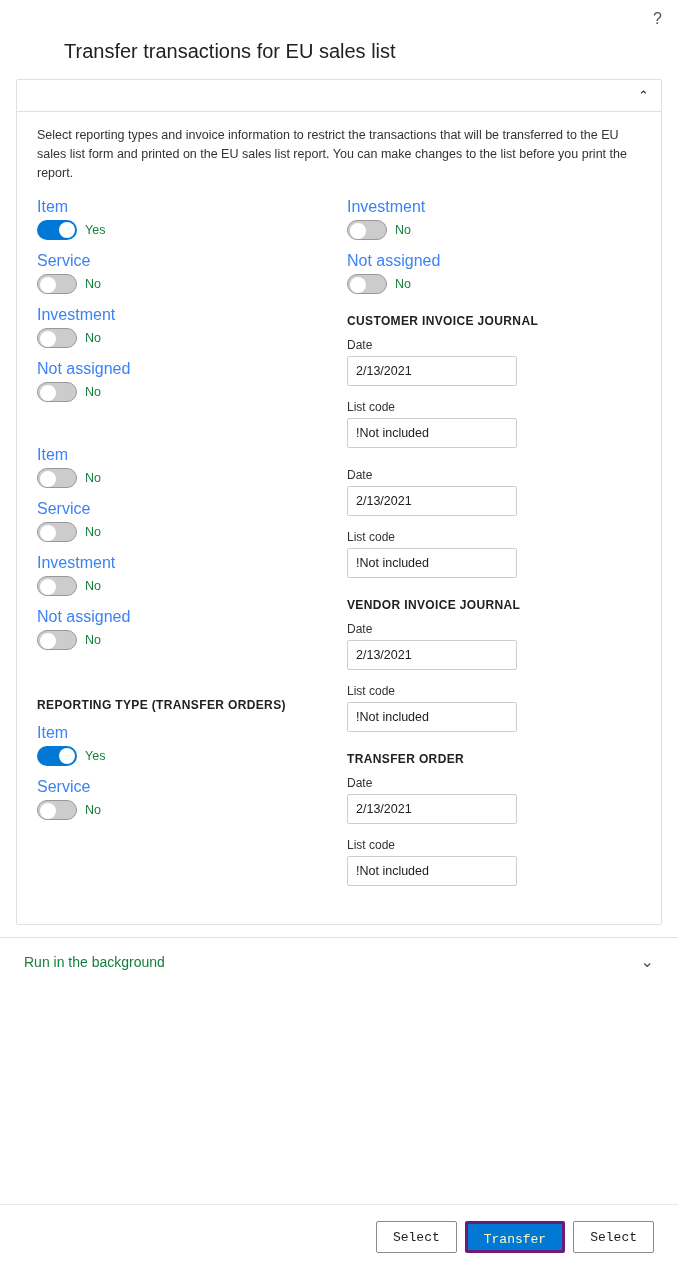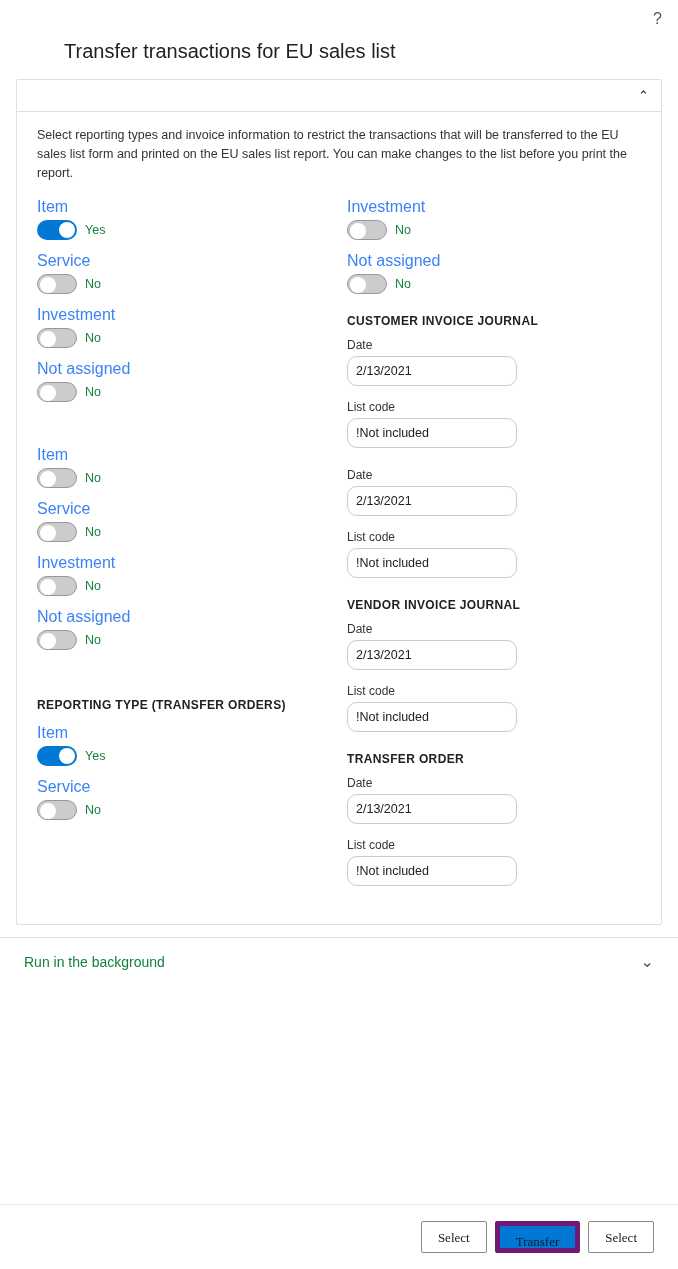--- a/index.html
+++ b/index.html
@@ -154,21 +154,21 @@
 
     .field-input {
       width: 100%;
       max-width: 170px;
       height: 30px;
       border: 1px solid #ccc;
       padding: 4px 8px;
       font-size: 12.5px;
       color: #212121;
       background: #fff;
-      border-radius: 10px;
+      border-radius: 2px;
     }
 
     .collapse-row {
       display: flex;
       justify-content: space-between;
       align-items: center;
       padding: 14px 24px;
       border-top: 1px solid #e0e0e0;
       cursor: pointer;
     }
@@ -199,34 +199,34 @@
       background: #fff;
       border-top: 1px solid #e8e8e8;
     }
 
     .btn {
       height: 32px;
       padding: 8px 16px;
       font-size: 13px;
       cursor: pointer;
       border-radius: 2px;
-      font-family: Liberation Serif, serif;
+      font-family: Liberation Mono, monospace;
       text-align: right;
     }
 
     .btn-default {
       background: #fff;
       border: 1px solid #8a8a8a;
       color: #212121;
     }
 
     .btn-primary {
       background: #0078d4;
-      border: 5px solid #701a75;
-      color: #0f172a;
+      border: 3px solid #701a75;
+      color: #fef9c3;
     }
 
     .right-col-section {
       margin-bottom: 20px;
     }
   </style>
 </head>
 <body>
 
 <div class="top-bar">

